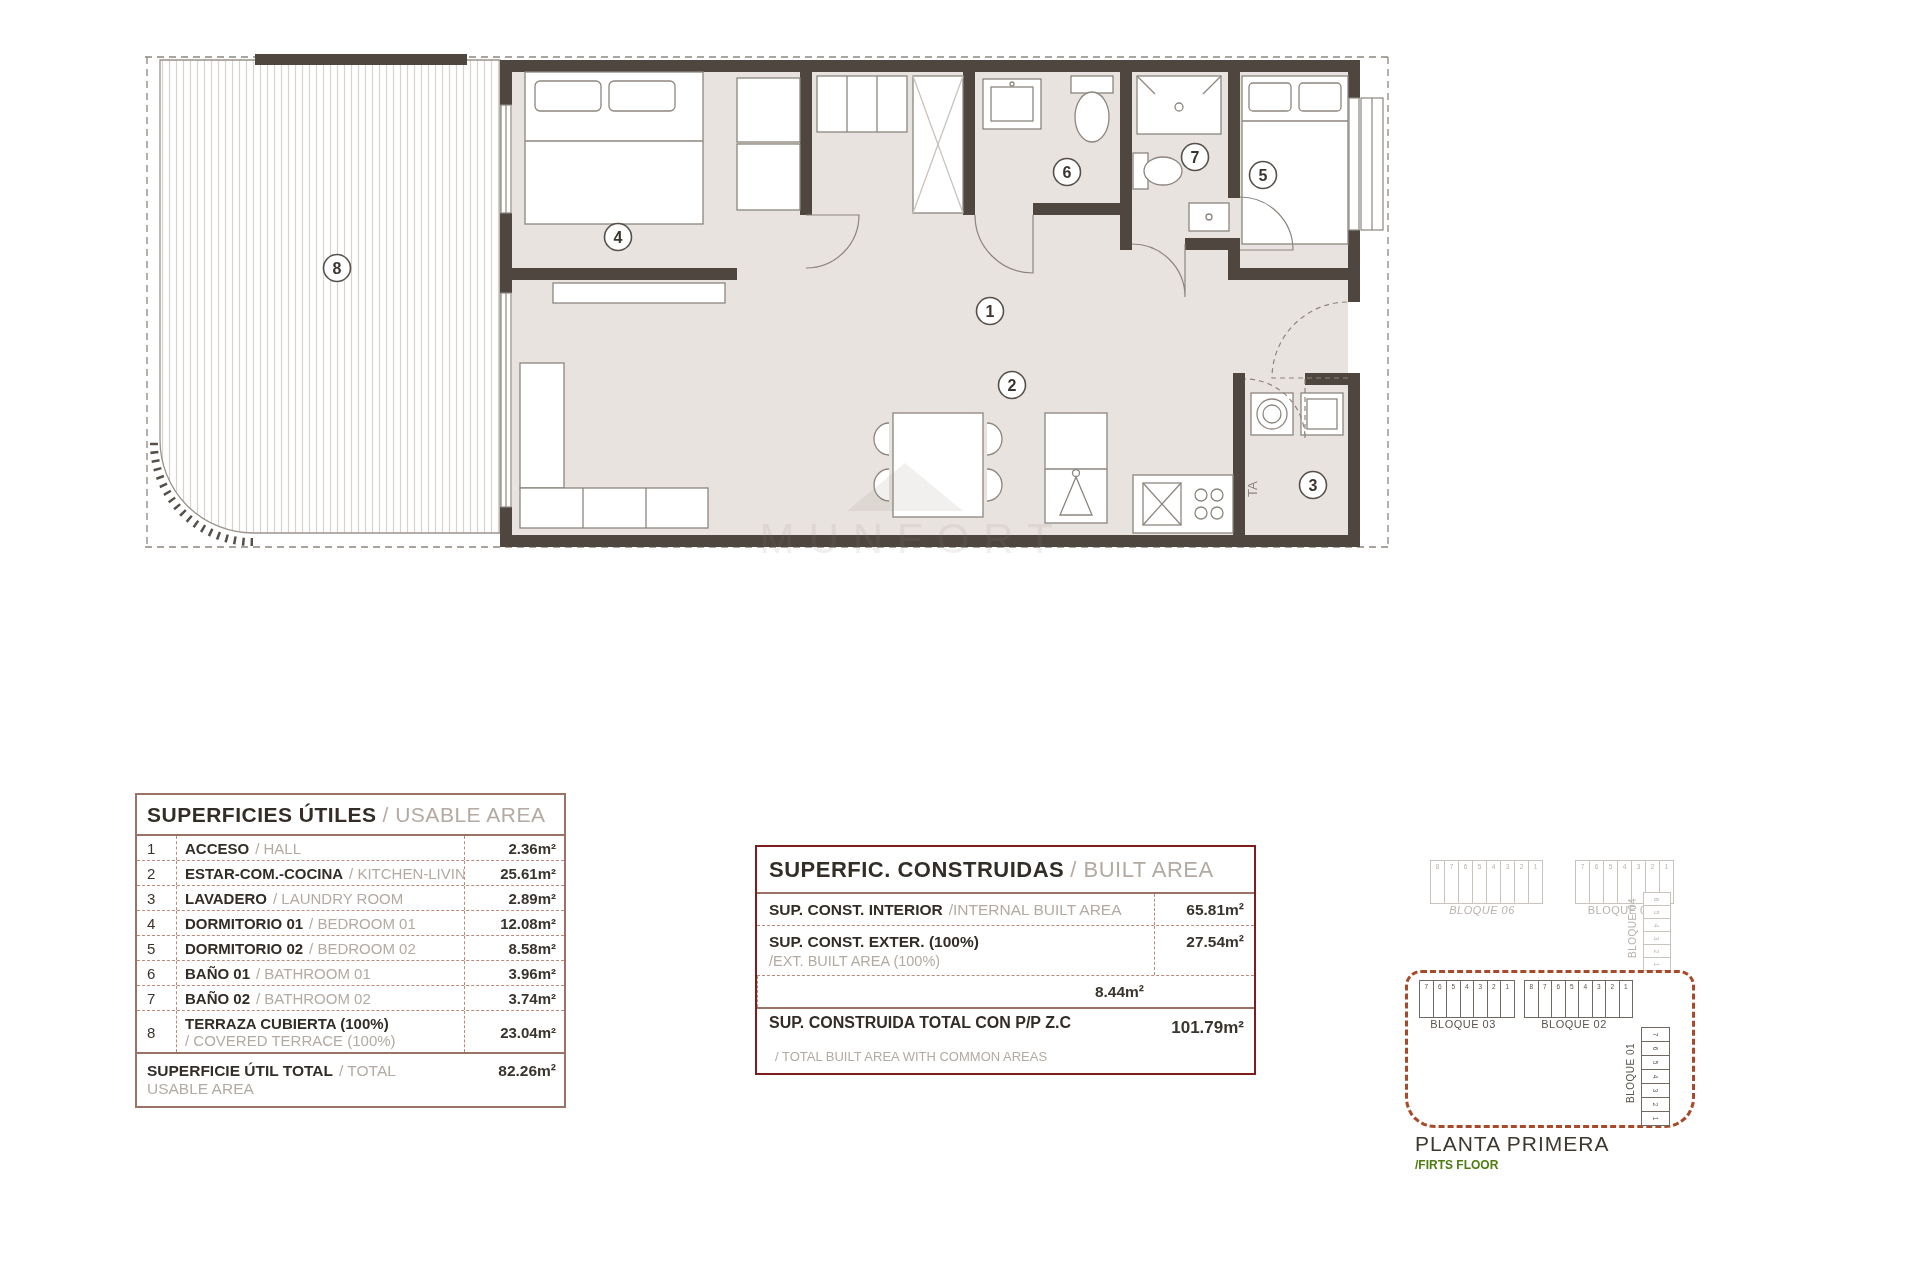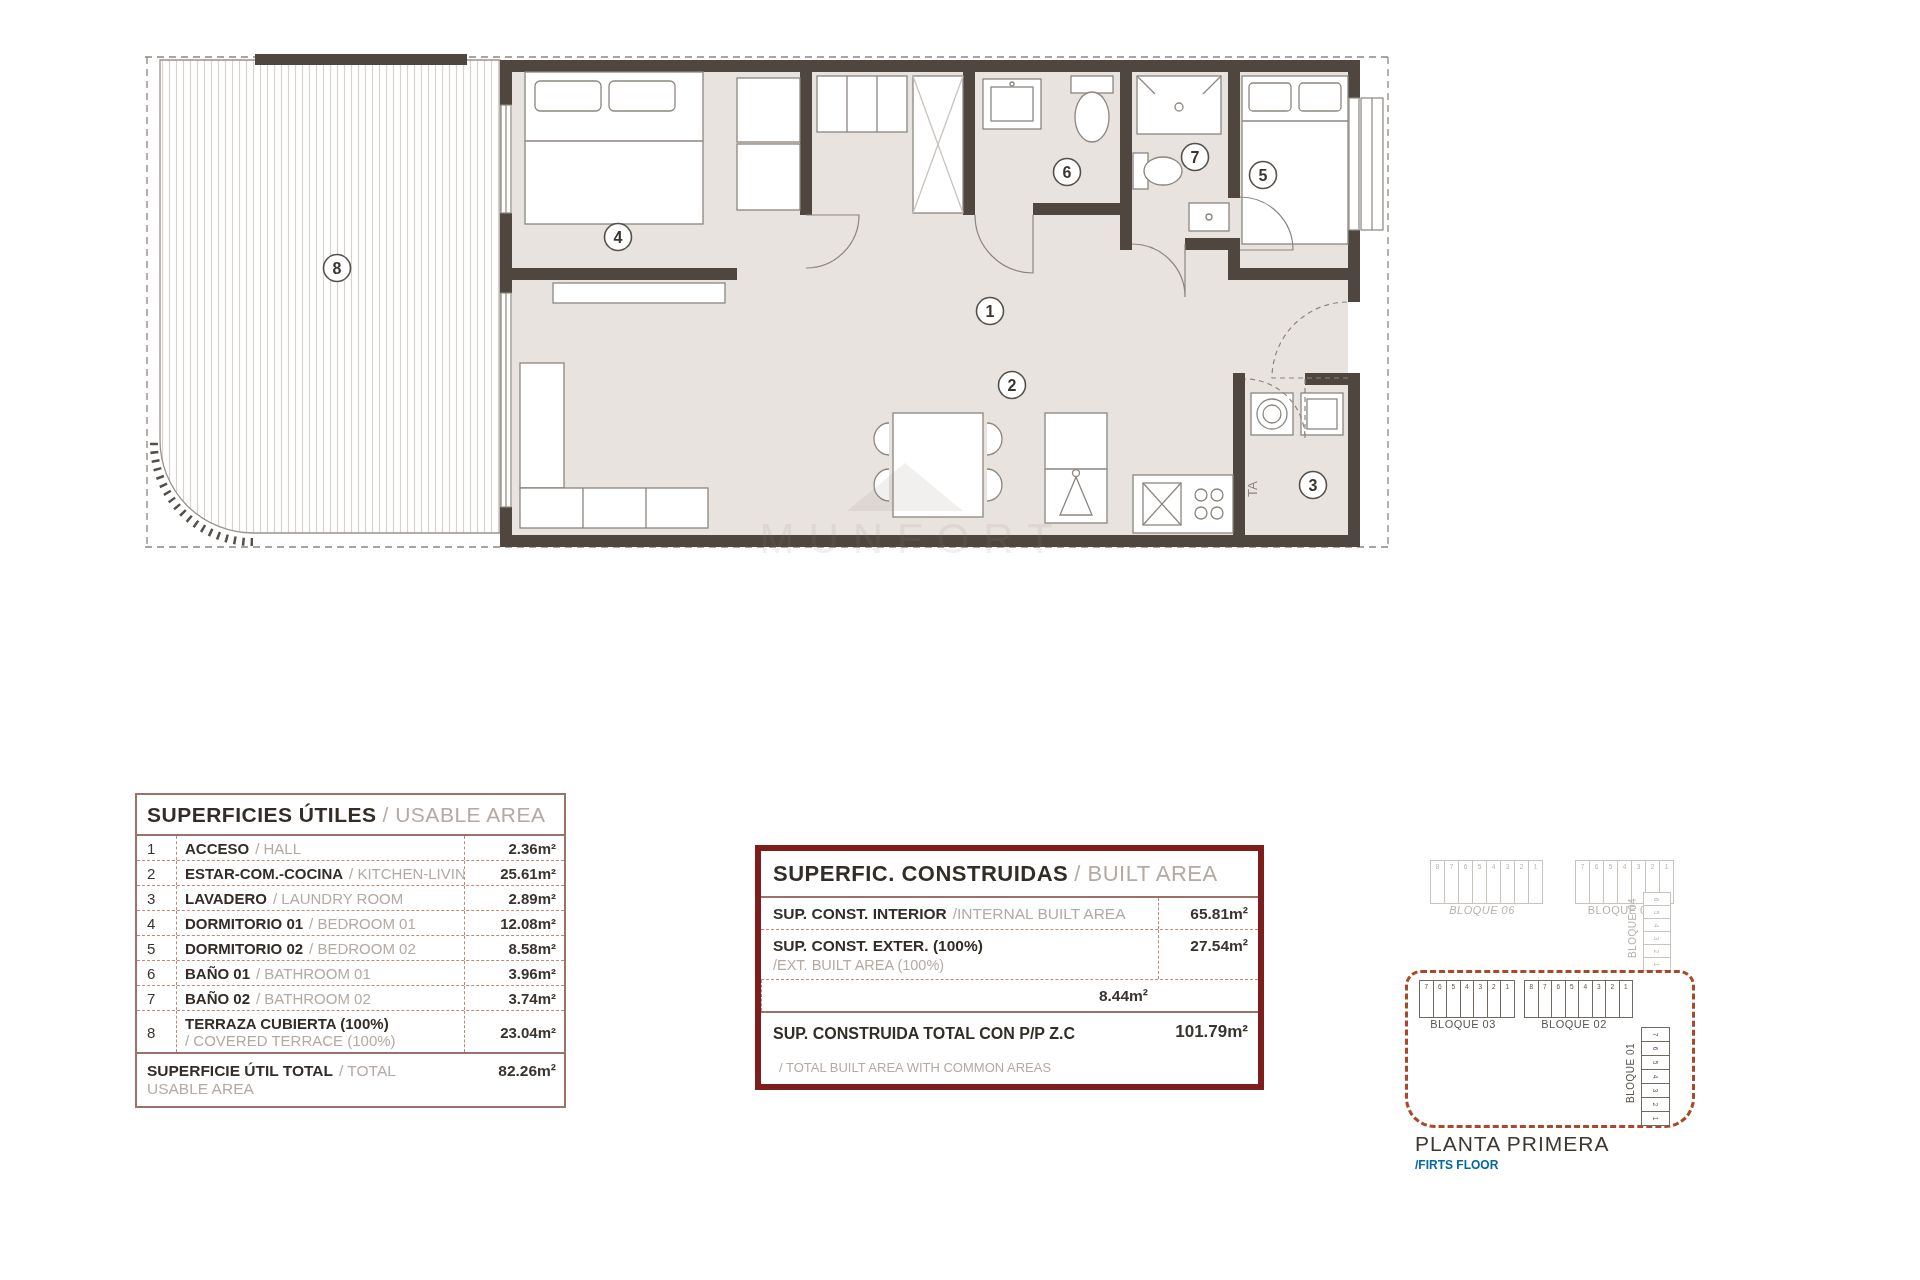--- a/index.html
+++ b/index.html
@@ -18,28 +18,28 @@
   .table-u .t-sub{padding:6px 10px 5px 10px;font-size:14.5px;border-bottom:1.4px dashed #bb8a7c;}
   .u-row{display:grid;grid-template-columns:40px 1fr 100px;border-bottom:1.4px dashed #bb8a7c;font-size:15px;align-items:center;}
   .u-row .c-num{padding:4px 0 3px 10px;border-right:1.4px dashed #bb8a7c;align-self:stretch;display:flex;align-items:center;}
   .u-row .c-name{padding:4px 8px 3px 8px;white-space:nowrap;overflow:hidden;}
   .u-row .c-name .blk{display:block;margin-left:0;}
   .u-row .c-val{padding:4px 8px 3px 0;border-left:1.4px dashed #bb8a7c;text-align:right;font-weight:bold;align-self:stretch;display:flex;align-items:center;justify-content:flex-end;}
   .u-total{display:grid;grid-template-columns:1fr 100px;border-top:2px solid #9b7265;font-size:15.5px;}
   .u-total .c-name{padding:8px 8px 8px 10px;}
   .u-total .c-val{padding:8px 8px 8px 0;text-align:right;font-weight:bold;}
 
-  .table-b{position:absolute;left:755px;top:845px;width:497px;border:6px solid #7f1d1d;background:#fff;}
+  .table-b{position:absolute;left:755px;top:845px;width:497px;border:2px solid #7f1d1d;background:#fff;}
   .table-b .t-title{padding:10px 12px 9px 12px;font-size:22px;letter-spacing:.5px;border-bottom:2px solid #9b7265;}
   .b-row{display:grid;grid-template-columns:1fr 100px;border-bottom:1.4px dashed #bb8a7c;font-size:15.5px;}
   .b-row .c-name{padding:7px 8px 6px 12px;}
   .b-row .c-name .line2{display:block;margin-left:0;font-size:14.5px;margin-top:2px;}
   .b-row .c-val{padding:7px 10px 6px 0;border-left:1.4px dashed #bb8a7c;text-align:right;font-weight:bold;}
   .b-total{display:grid;grid-template-columns:1fr 110px;border-top:2px solid #9b7265;font-size:16px;}
-  .b-total .c-name{padding:12px 8px 9px 12px;}
+  .b-total .c-name{padding:5px 8px 9px 12px;}
   .b-total .c-name .line2{display:block;margin-top:17px;font-size:13px;}
   .b-total .c-val{padding:9px 10px 0 0;text-align:right;font-weight:bold;font-size:17px;}
 
   
   .keyplan{position:absolute;left:1405px;top:830px;width:292px;height:360px;}
   .kp-abs{position:absolute;}
   .cells{display:flex;}
   .cells.h .kcell{width:13px;height:40px;border:1px solid #c9c3bd;margin-left:-1px;background:#fff;
                   display:flex;justify-content:center;align-items:flex-start;padding-top:2px;}
   .cells.h .kcell:first-child{margin-left:0;}
@@ -54,21 +54,21 @@
   .cells.v2 .kcell{width:27px;height:13px;}
   .kcell.hl{background:#c4572c;border-color:#a8492a;}
   .kcell.hl span{color:#ffffff;}
   .klabel{font-size:11px;color:#b8b2ac;letter-spacing:.5px;text-align:center;}
   .klabel.dark{color:#5a544d;}
   .klabel.vert{writing-mode:vertical-rl;transform:rotate(180deg);text-align:center;font-size:10px;}
   .kp-boundary{position:absolute;left:0;top:140px;width:284px;height:152px;
                border:3px dashed #a8492a;border-radius:16px 16px 30px 30px;}
   .kp-caption{position:absolute;left:10px;top:302px;}
   .kp-caption .l1{font-size:21px;color:#3e3831;letter-spacing:1px;}
-  .kp-caption .l2{font-size:12px;font-weight:bold;color:#0369a1;margin-top:2px;}
+  .kp-caption .l2{font-size:12px;font-weight:bold;color:#4d7c0f;margin-top:2px;}
 </style>
 </head>
 <body>
 
 <div class="page">
 
   <svg class="plan-svg" viewBox="0 0 1245 515">
     <defs>
       <pattern id="deck" width="7" height="10" patternUnits="userSpaceOnUse">
         <rect width="7" height="10" fill="#ffffff"></rect>

